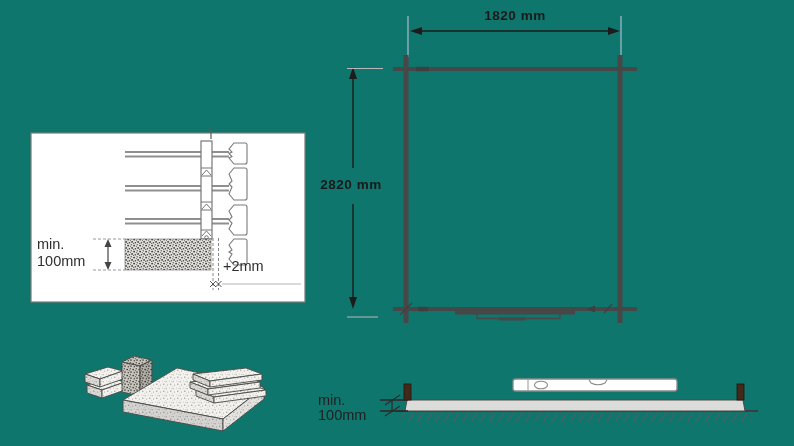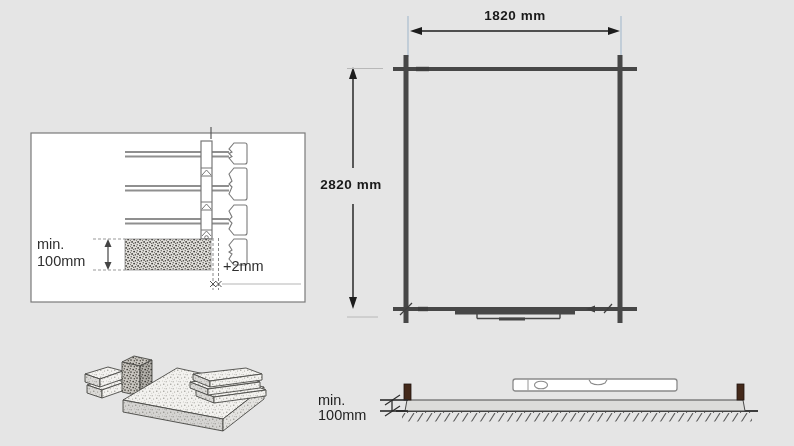--- a/index.html
+++ b/index.html
@@ -1,17 +1,17 @@
 <!DOCTYPE html>
 <html><head>
 <meta charset="utf-8">
 <style>
   html,body{margin:0;padding:0;background:#fff;}
   #page{
-    position:relative;width:794px;height:446px;background:#e5e5e5;
+    position:relative;width:794px;height:446px;background:#0f766e;
     font-family:"Liberation Sans", sans-serif;overflow:hidden;
   }
   .abs{position:absolute;}
   svg text{font-family:"Liberation Sans", sans-serif;}
   .dim-text{font-weight:bold;font-size:13.5px;fill:#1a1a1a;letter-spacing:0.5px;}
   .note-text{font-size:14.5px;fill:#2f2f2f;}
   .side-text{font-size:14.5px;fill:#1f1f1f;}
 </style>
 </head>
 <body>

